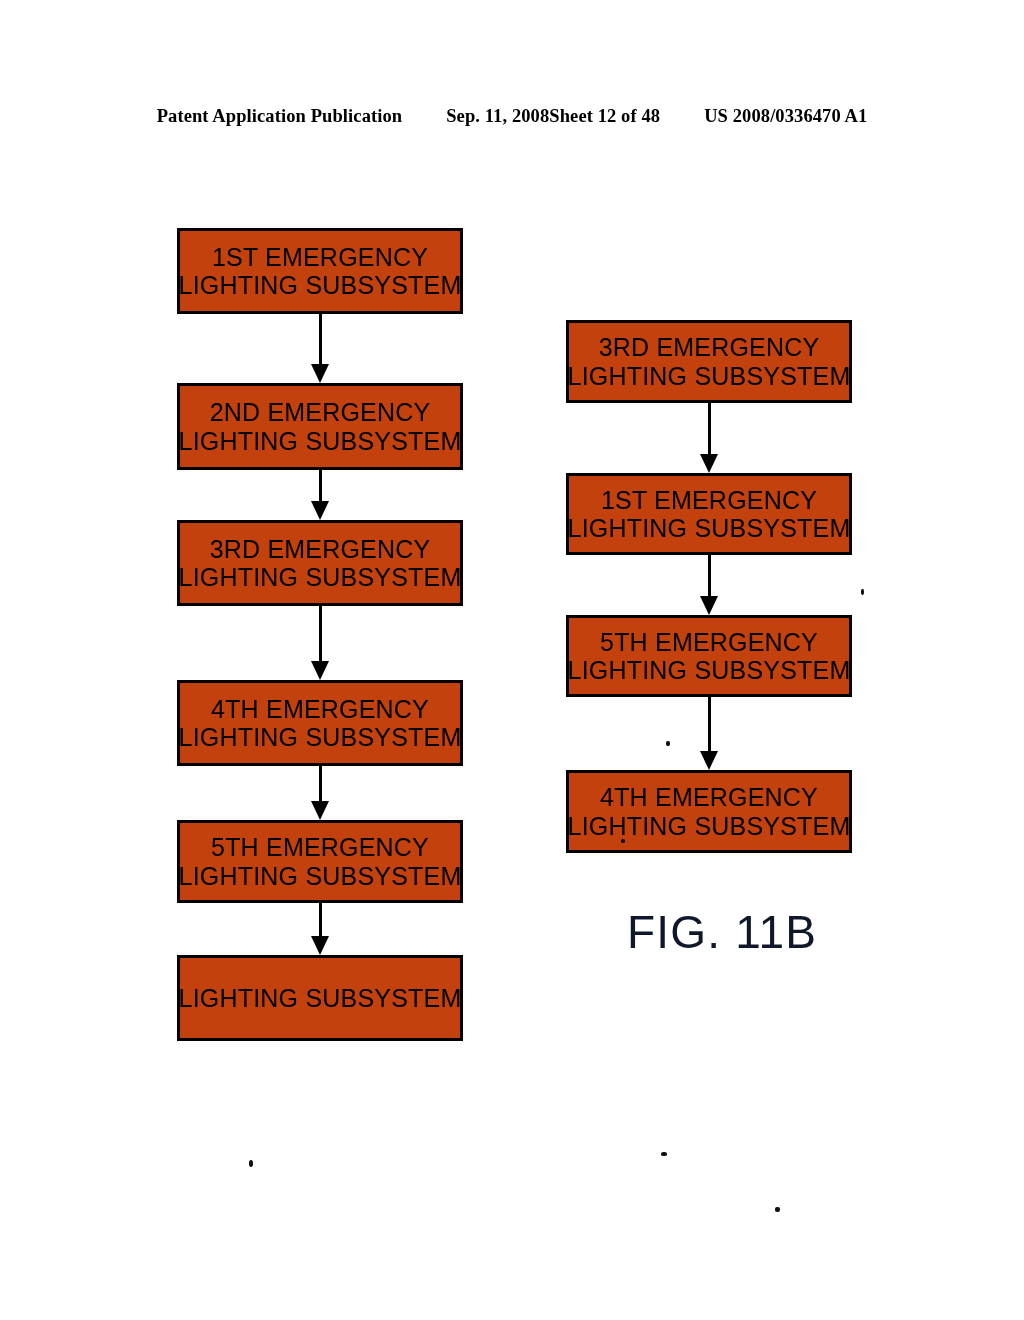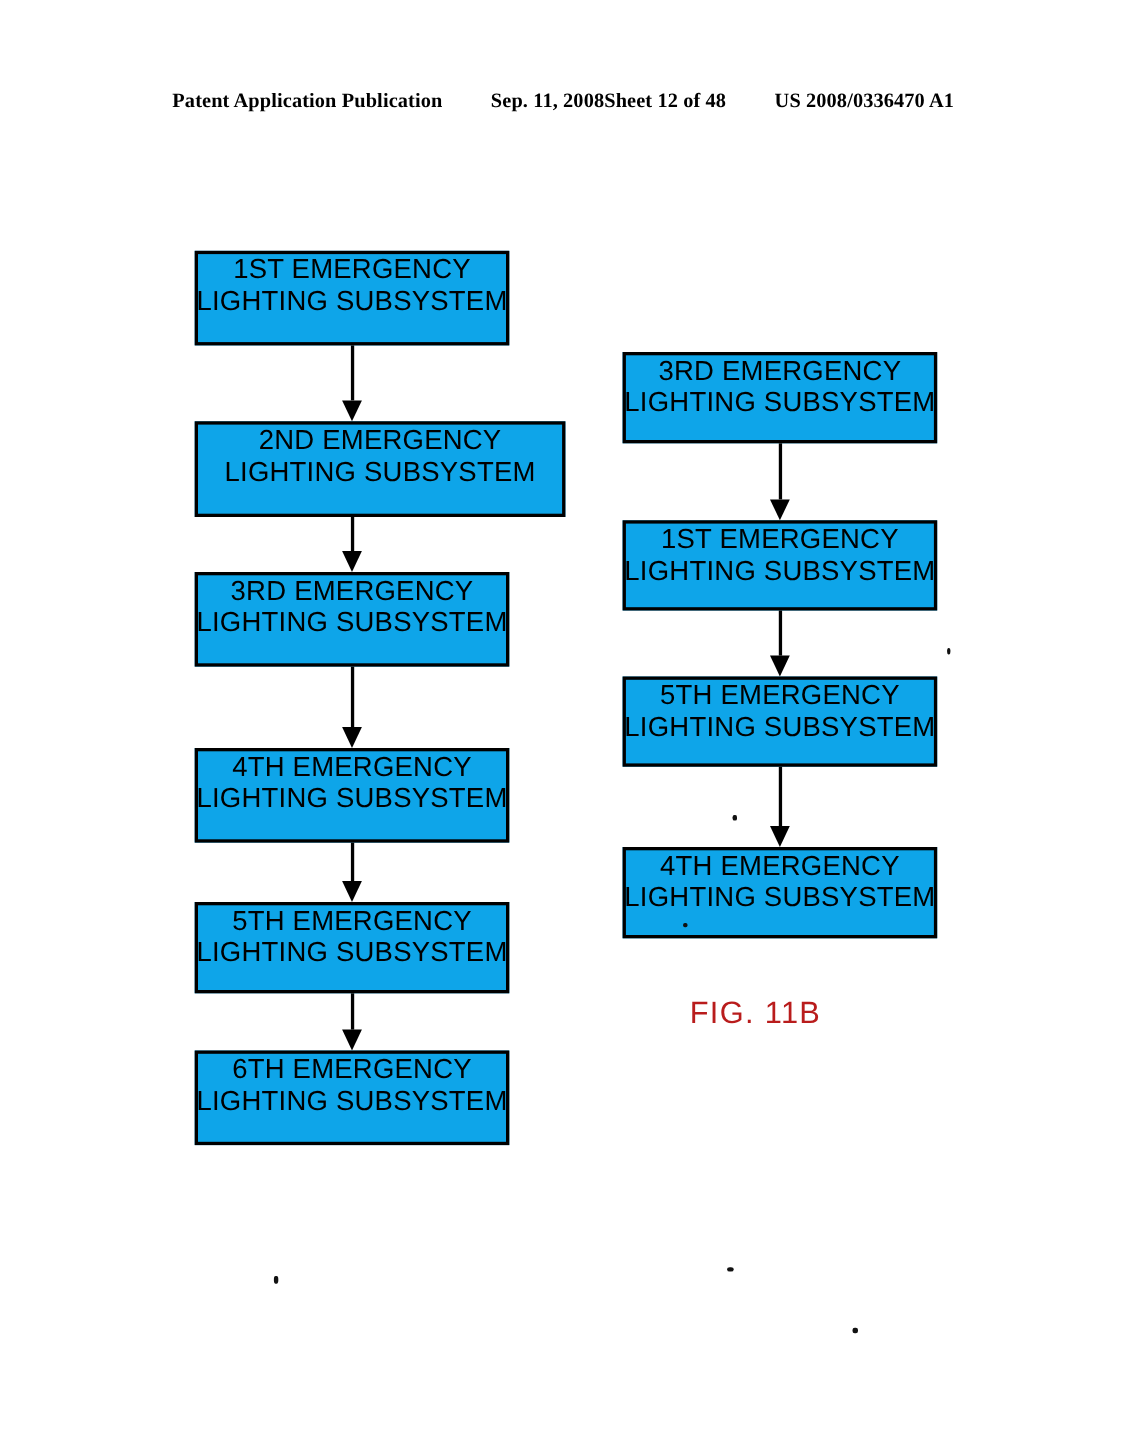--- a/index.html
+++ b/index.html
@@ -26,43 +26,44 @@
     height: 30px;
     display: flex;
     align-items: baseline;
     justify-content: center;
     font-family: "Liberation Serif", serif;
     font-weight: bold;
     font-size: 18.5px;
     letter-spacing: 0.1px;
     white-space: nowrap;
   }
-  .hdr-pub      { margin-right: 44px; }
+  .hdr-pub      { margin-right: 44px; margin-top: 24px; }
   .hdr-date     { }
   .hdr-sheet    { margin-right: 44px; }
   .hdr-patno    { }
 
   
   .figures {
     position: absolute;
     left: 0;
     top: 0;
     width: 1024px;
     height: 1320px;
   }
 
   
   .flow-box {
     position: absolute;
     box-sizing: border-box;
     border: 3px solid #000000;
-    background: #0ea5e9;
+    background: #c2410c;
     display: flex;
     flex-direction: column;
     align-items: center;
+    justify-content: center;
     text-align: center;
     font-family: "Liberation Sans", sans-serif;
     font-size: 25px;
     line-height: 1.14;
     letter-spacing: 0.2px;
     color: #000000;
   }
   .flow-box .ln1,
   .flow-box .ln2 {
     display: block;
@@ -89,23 +90,23 @@
     height: 0;
     border-left: 9px solid transparent;
     border-right: 9px solid transparent;
     border-top: 19px solid #000000;
   }
 
   
   .fig-caption {
     position: absolute;
     font-family: "Liberation Sans", sans-serif;
-    font-size: 28px;
+    font-size: 46px;
     letter-spacing: 1.2px;
-    color: #b91c1c;
+    color: #0f172a;
     white-space: nowrap;
   }
 
   
   .speck {
     position: absolute;
     background: #111111;
     border-radius: 40%;
   }
 </style>
@@ -124,21 +125,21 @@
   <div class="flow-box" style="left:177px; top:228px; width:286px; height:86px;">
     <span class="ln1">1ST EMERGENCY</span>
     <span class="ln2">LIGHTING SUBSYSTEM</span>
   </div>
 
   <div class="connector" style="left:320px; top:314px; height:69px;">
     <span class="shaft" style="height:50px;"></span>
     <span class="head"></span>
   </div>
 
-  <div class="flow-box" style="left:177px; top:383px; width:337px; height:87px;">
+  <div class="flow-box" style="left:177px; top:383px; width:286px; height:87px;">
     <span class="ln1">2ND EMERGENCY</span>
     <span class="ln2">LIGHTING SUBSYSTEM</span>
   </div>
 
   <div class="connector" style="left:320px; top:470px; height:50px;">
     <span class="shaft" style="height:31px;"></span>
     <span class="head"></span>
   </div>
 
   <div class="flow-box" style="left:177px; top:520px; width:286px; height:86px;">
@@ -165,21 +166,20 @@
     <span class="ln1">5TH EMERGENCY</span>
     <span class="ln2">LIGHTING SUBSYSTEM</span>
   </div>
 
   <div class="connector" style="left:320px; top:903px; height:52px;">
     <span class="shaft" style="height:33px;"></span>
     <span class="head"></span>
   </div>
 
   <div class="flow-box" style="left:177px; top:955px; width:286px; height:86px;">
-    <span class="ln1">6TH EMERGENCY</span>
     <span class="ln2">LIGHTING SUBSYSTEM</span>
   </div>
 
 
   <div class="flow-box" style="left:566px; top:320px; width:286px; height:83px;">
     <span class="ln1">3RD EMERGENCY</span>
     <span class="ln2">LIGHTING SUBSYSTEM</span>
   </div>
 
   <div class="connector" style="left:709px; top:403px; height:70px;">

